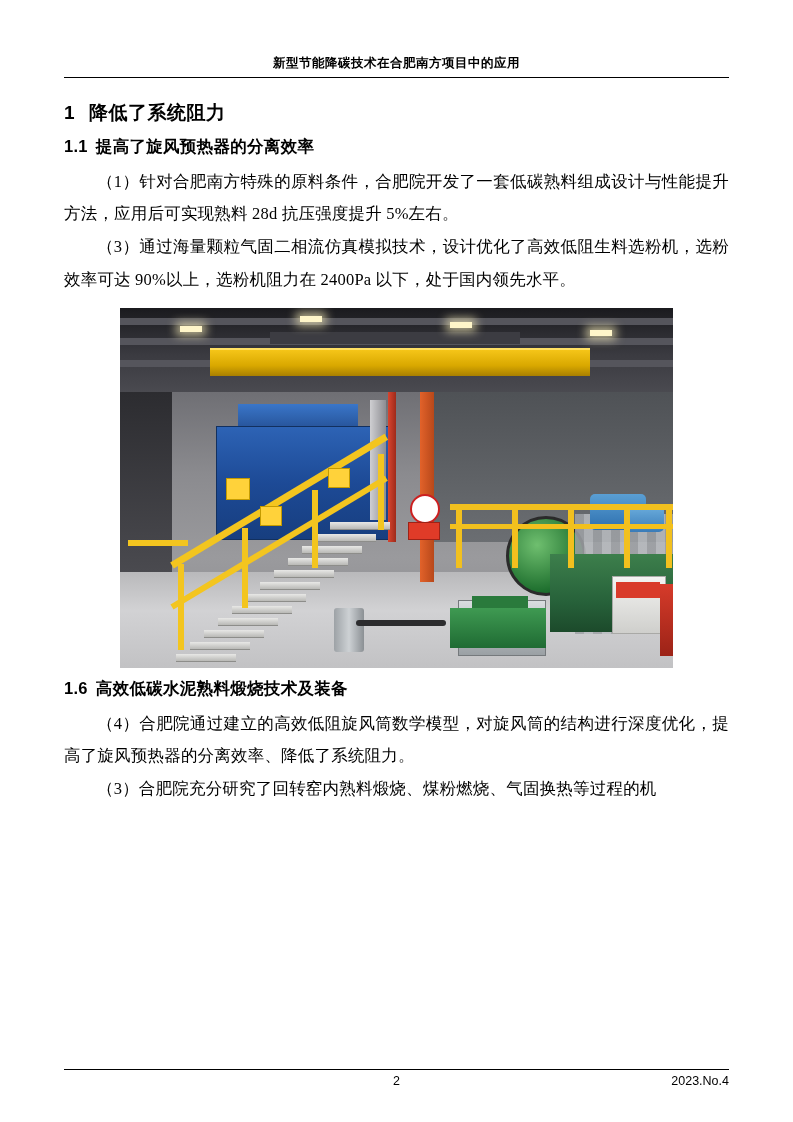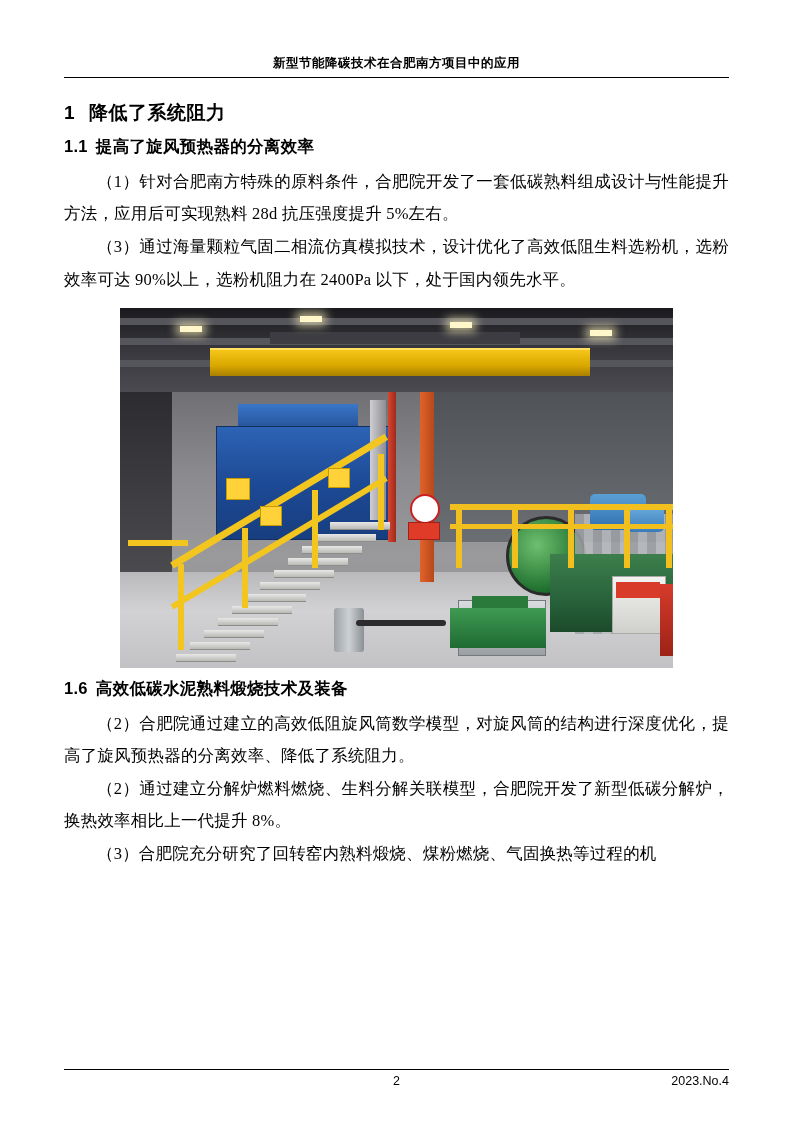--- a/index.html
+++ b/index.html
@@ -349,22 +349,21 @@
         <div class="ph hose"></div>
         <div class="ph box-white"></div>
         <div class="box-white-label"></div>
         <div class="ph box-red"></div>
       </div>
 
       <h2 class="subsec">
         <span class="num">1.6</span><span>高效低碳水泥熟料煅烧技术及装备</span>
       </h2>
 
-      <p class="para">（2）合肥院通过建立的高效低阻旋风筒数学模型，对旋风筒的结构进行深度优化，提高了旋风预热器的分离效率、降低了系统阻力。</p>
-      <p class="para">（2）通过建立分解炉燃料燃烧、生料分解关联模型，合肥院开发了新型低碳分解炉，换热效率相比上一代提升 8%。</p>
+      <p class="para">（4）合肥院通过建立的高效低阻旋风筒数学模型，对旋风筒的结构进行深度优化，提高了旋风预热器的分离效率、降低了系统阻力。</p>
       <p class="para">（3）合肥院充分研究了回转窑内熟料煅烧、煤粉燃烧、气固换热等过程的机</p>
 
     </div>
   </div>
 
   <div class="footer">
     <div class="footer-rule"></div>
     <div class="footer-row">
       <span class="footer-page">2</span>
       <span class="footer-right">2023.No.4</span>

